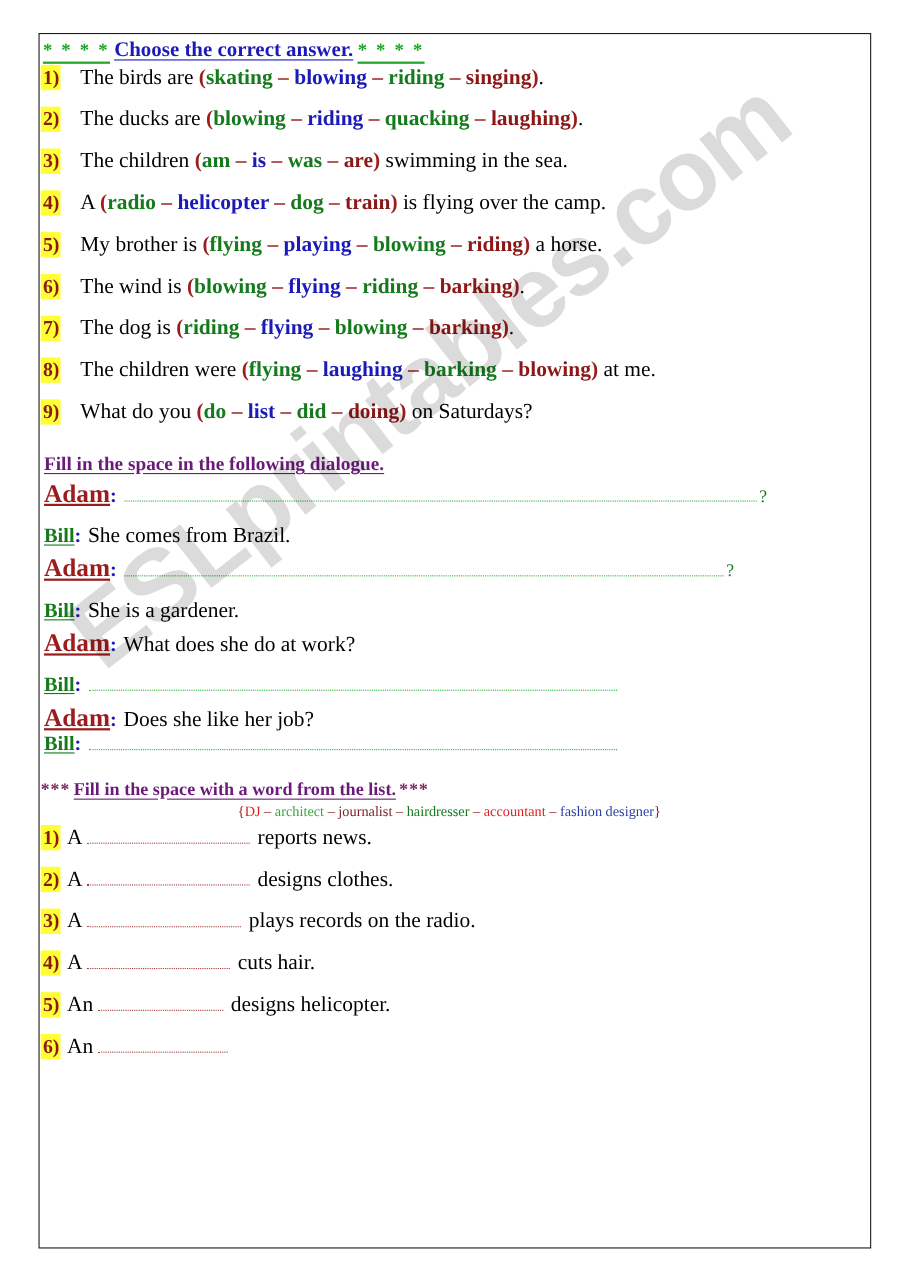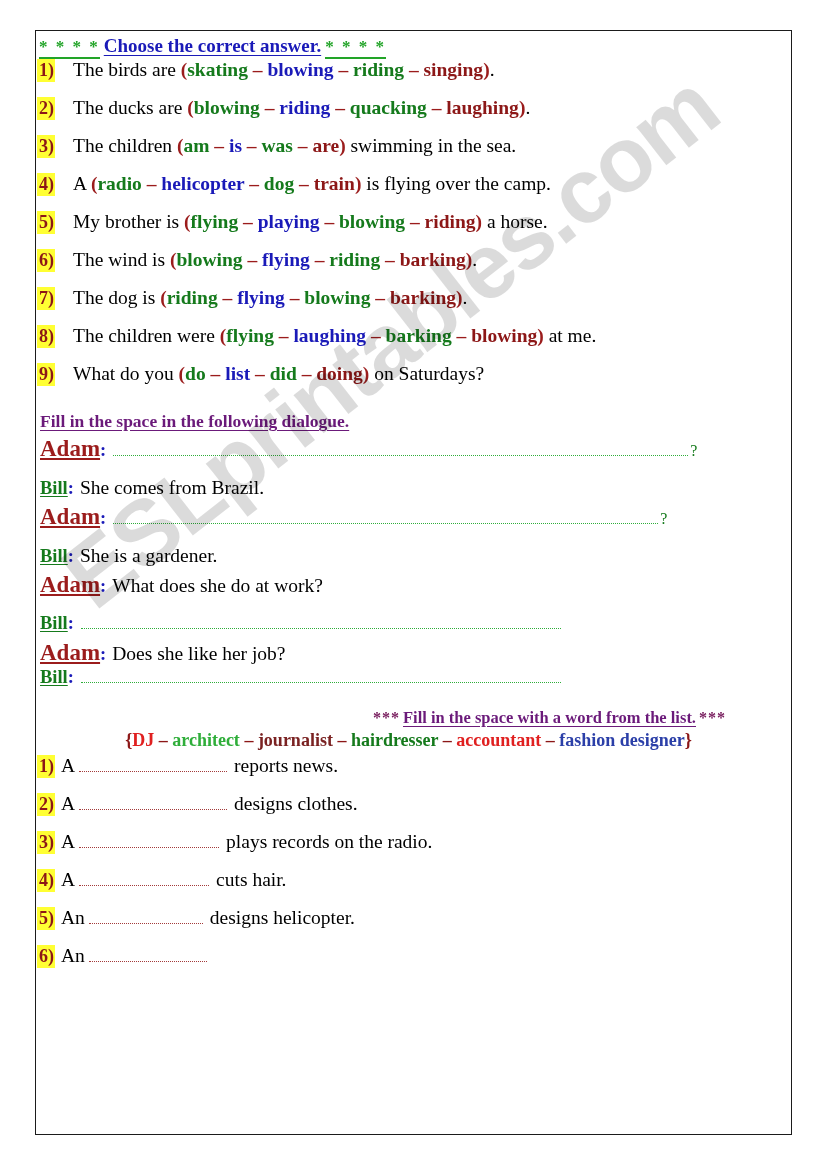--- a/index.html
+++ b/index.html
@@ -148,40 +148,40 @@
   .dots-green {
     flex: 1 1 auto;
     border-bottom: 1.6px dotted #2fae3a;
     margin: 0 2px 6px 7px;
     height: 9px;
   }
   .qmark { color: #157a1c; font-size: 16px; }
 
   
   .head3 {
-    text-align: right;
+    text-align: left;
     white-space: nowrap;
     margin: 14px 0 2px 0;
-    padding-right: 64px;
+    padding-right: 100px;
     font-family: "Liberation Serif", serif;
   }
   .head3 .stars3 { color: #7a2060; font-weight: bold; font-size: 16px; letter-spacing: 1px; }
   .head3 .h3text {
     color: #6b1a7a;
     font-weight: bold;
     font-size: 16.5px;
     text-decoration: underline;
     text-underline-offset: 3px;
     padding: 0 3px;
   }
   .wordlist {
     text-align: center;
     white-space: nowrap;
-    font-weight: bold;
-    font-size: 18px;
+    font-weight: normal;
+    font-size: 13px;
     margin: 2px 0 4px 0;
     padding-right: 10px;
     font-family: "Liberation Serif", serif;
   }
   .w-brace { color: #8c1717; }
   .w-dash  { color: #8c1717; }
   .w-red   { color: #e02020; }
   .w-green { color: #2fae3a; }
   .w-maroon{ color: #7a2222; }
   .w-dgreen{ color: #157a1c; }

